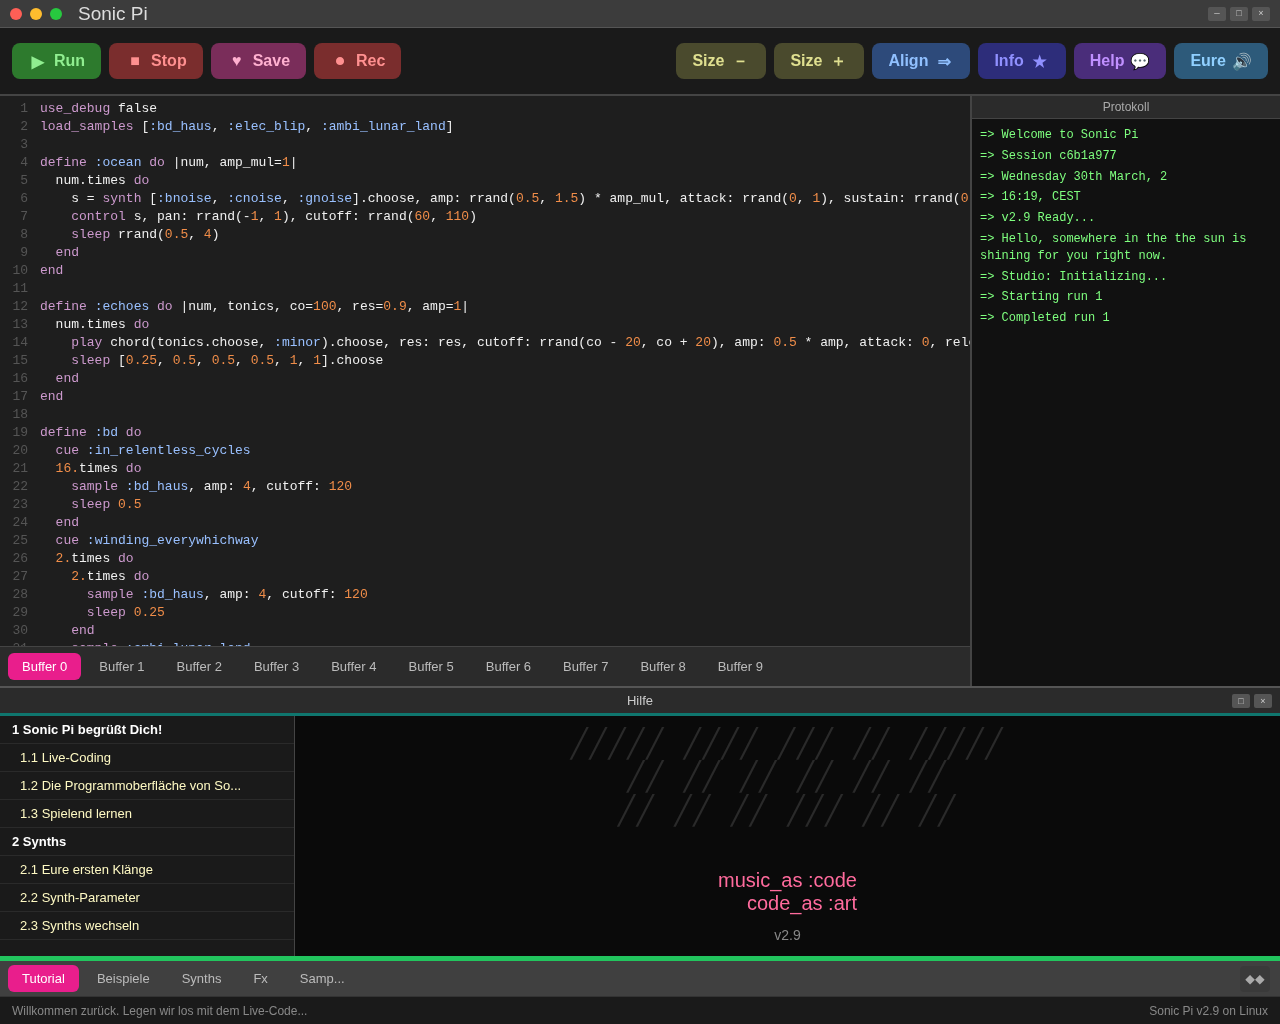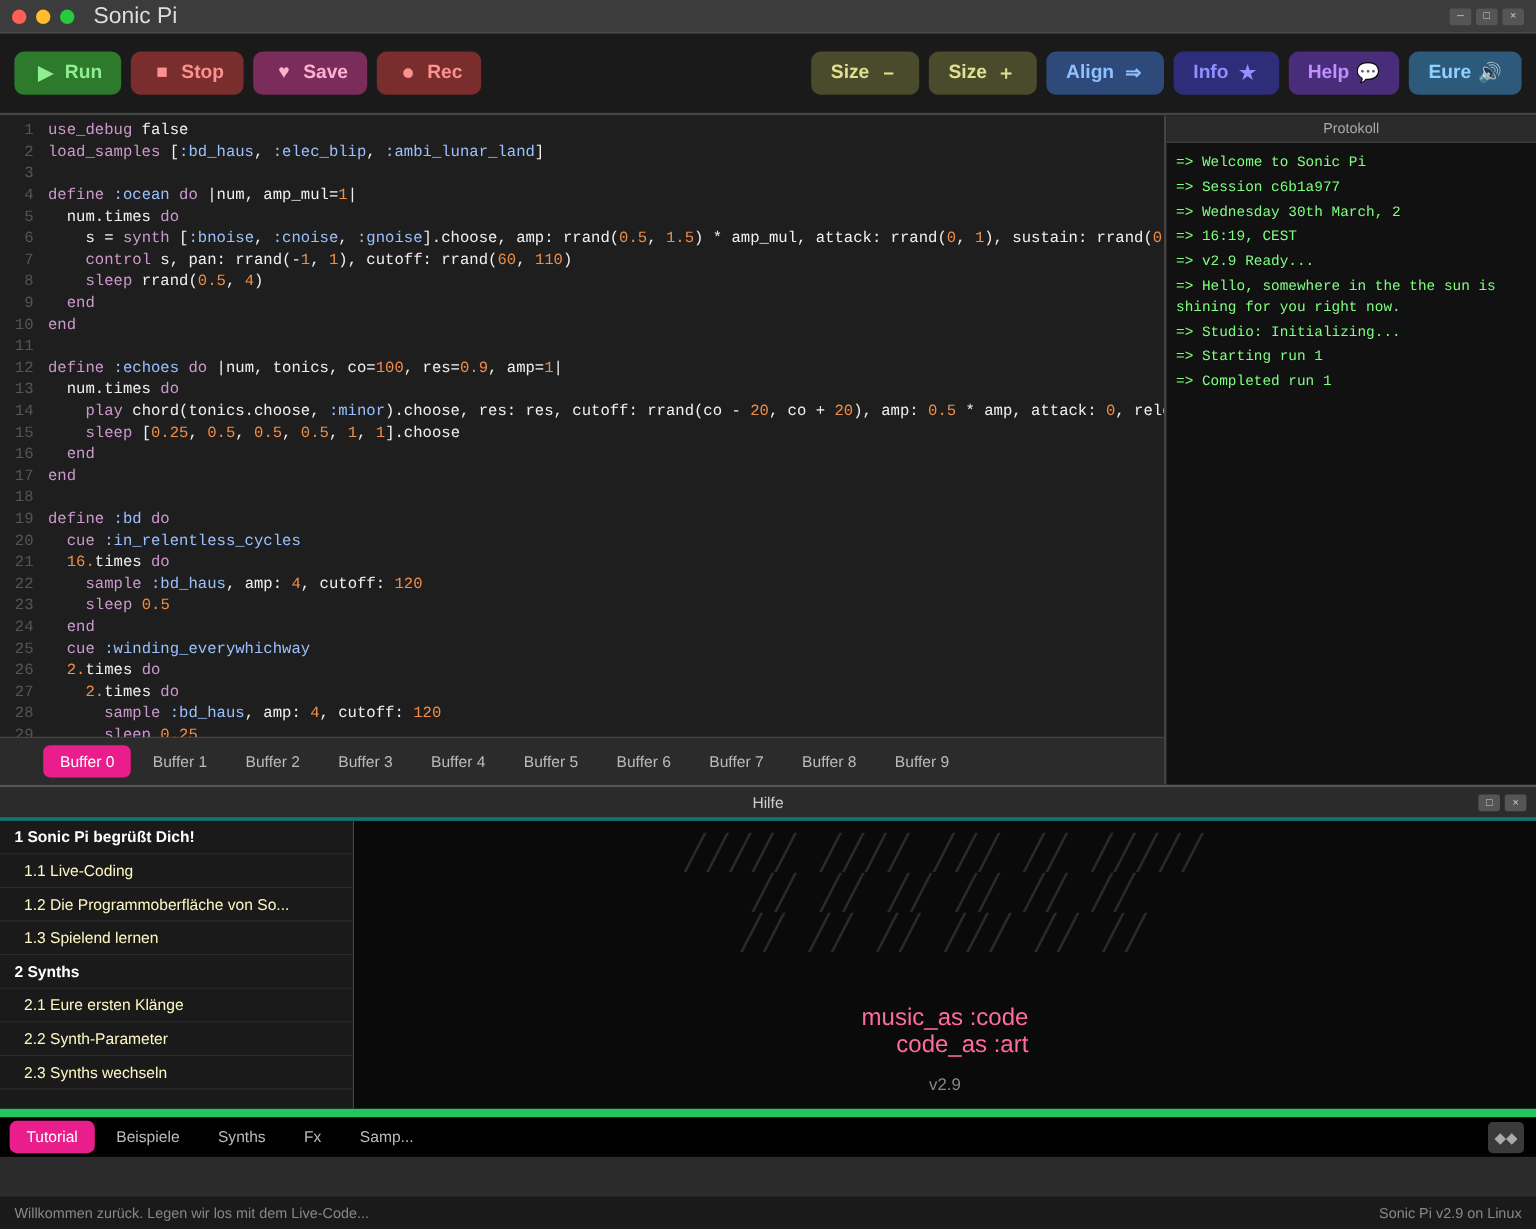--- a/index.html
+++ b/index.html
@@ -157,21 +157,20 @@
       border-radius: 6px;
       font-size: 13px;
       font-family: sans-serif;
       cursor: pointer;
       color: #bbb;
       background: transparent;
     }
     .buf-tab.active {
       background: #e91e8c;
       color: white;
-      margin-left: 28px;
     }
 
     
     #log-panel {
       width: 310px;
       background: #111;
       display: flex;
       flex-direction: column;
       border-left: 2px solid #444;
     }
@@ -281,27 +280,27 @@
     .help-tagline-2 span { color: #ff6b9d; }
     .help-version {
       margin-top: 12px;
       font-size: 14px;
       font-family: sans-serif;
       color: #888;
     }
 
     
     #bottom-tabs {
-      background: #000000;
+      background: #404040;
       height: 40px;
       display: flex;
       align-items: center;
       padding: 0 8px;
       gap: 4px;
-      border-top: 7px solid #22c55e;
+      border-top: 5px solid #22c55e;
       position: relative;
     }
     .bot-tab {
       padding: 6px 14px;
       border-radius: 6px;
       font-size: 13px;
       font-family: sans-serif;
       cursor: pointer;
       color: #bbb;
       background: transparent;
@@ -329,21 +328,20 @@
       background: #1a1a1a;
       height: 28px;
       display: flex;
       align-items: center;
       padding: 0 12px;
       font-size: 12px;
       font-family: sans-serif;
       color: #888;
       border-top: 1px solid #333;
       justify-content: space-between;
-      margin-top: 32px;
     }
 
     
     ::-webkit-scrollbar { width: 6px; height: 6px; }
     ::-webkit-scrollbar-track { background: #1a1a1a; }
     ::-webkit-scrollbar-thumb { background: #555; border-radius: 3px; }
   </style>
 </head>
 <body>
 

